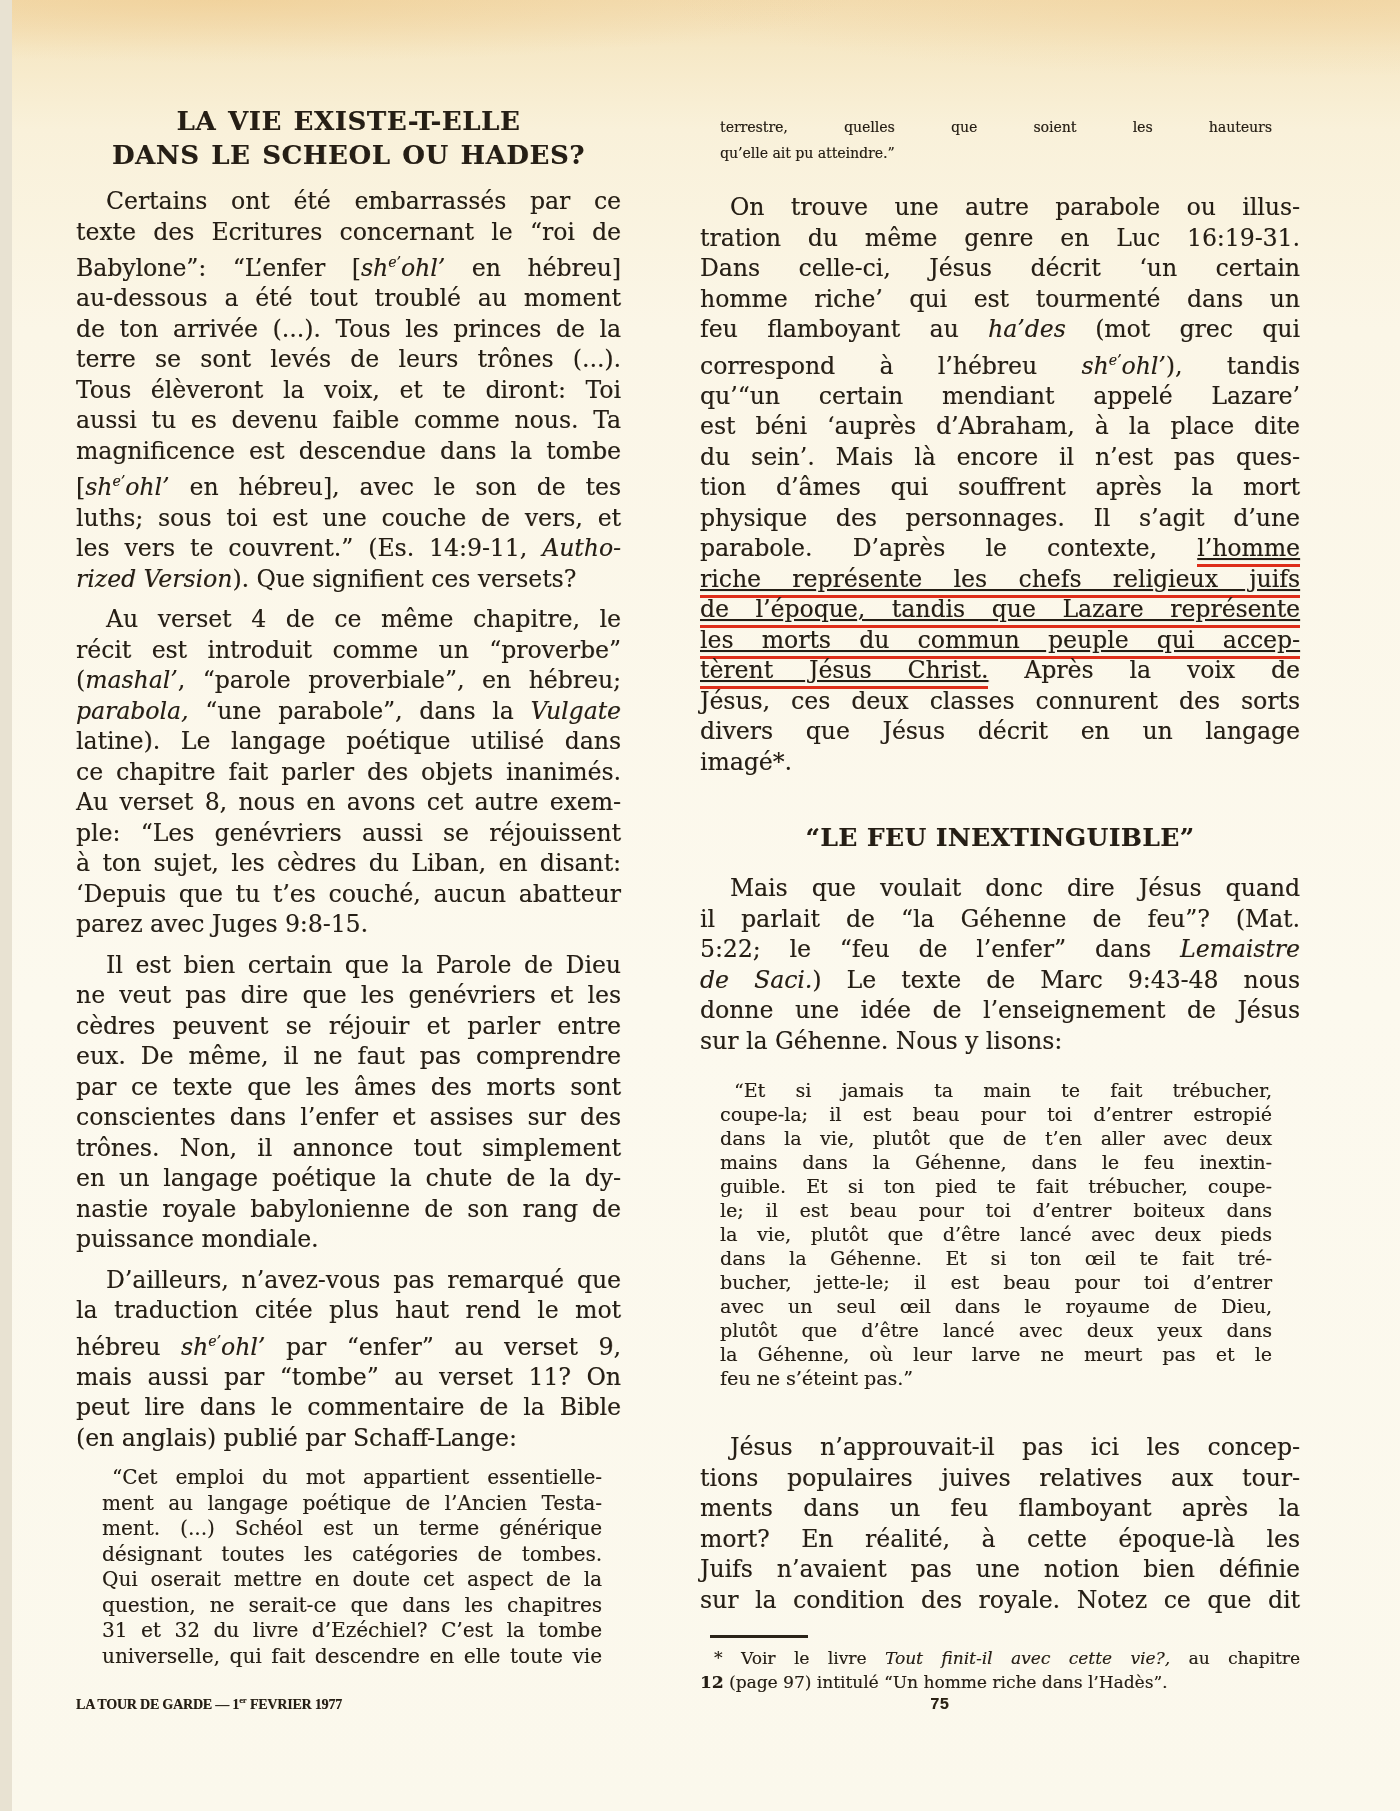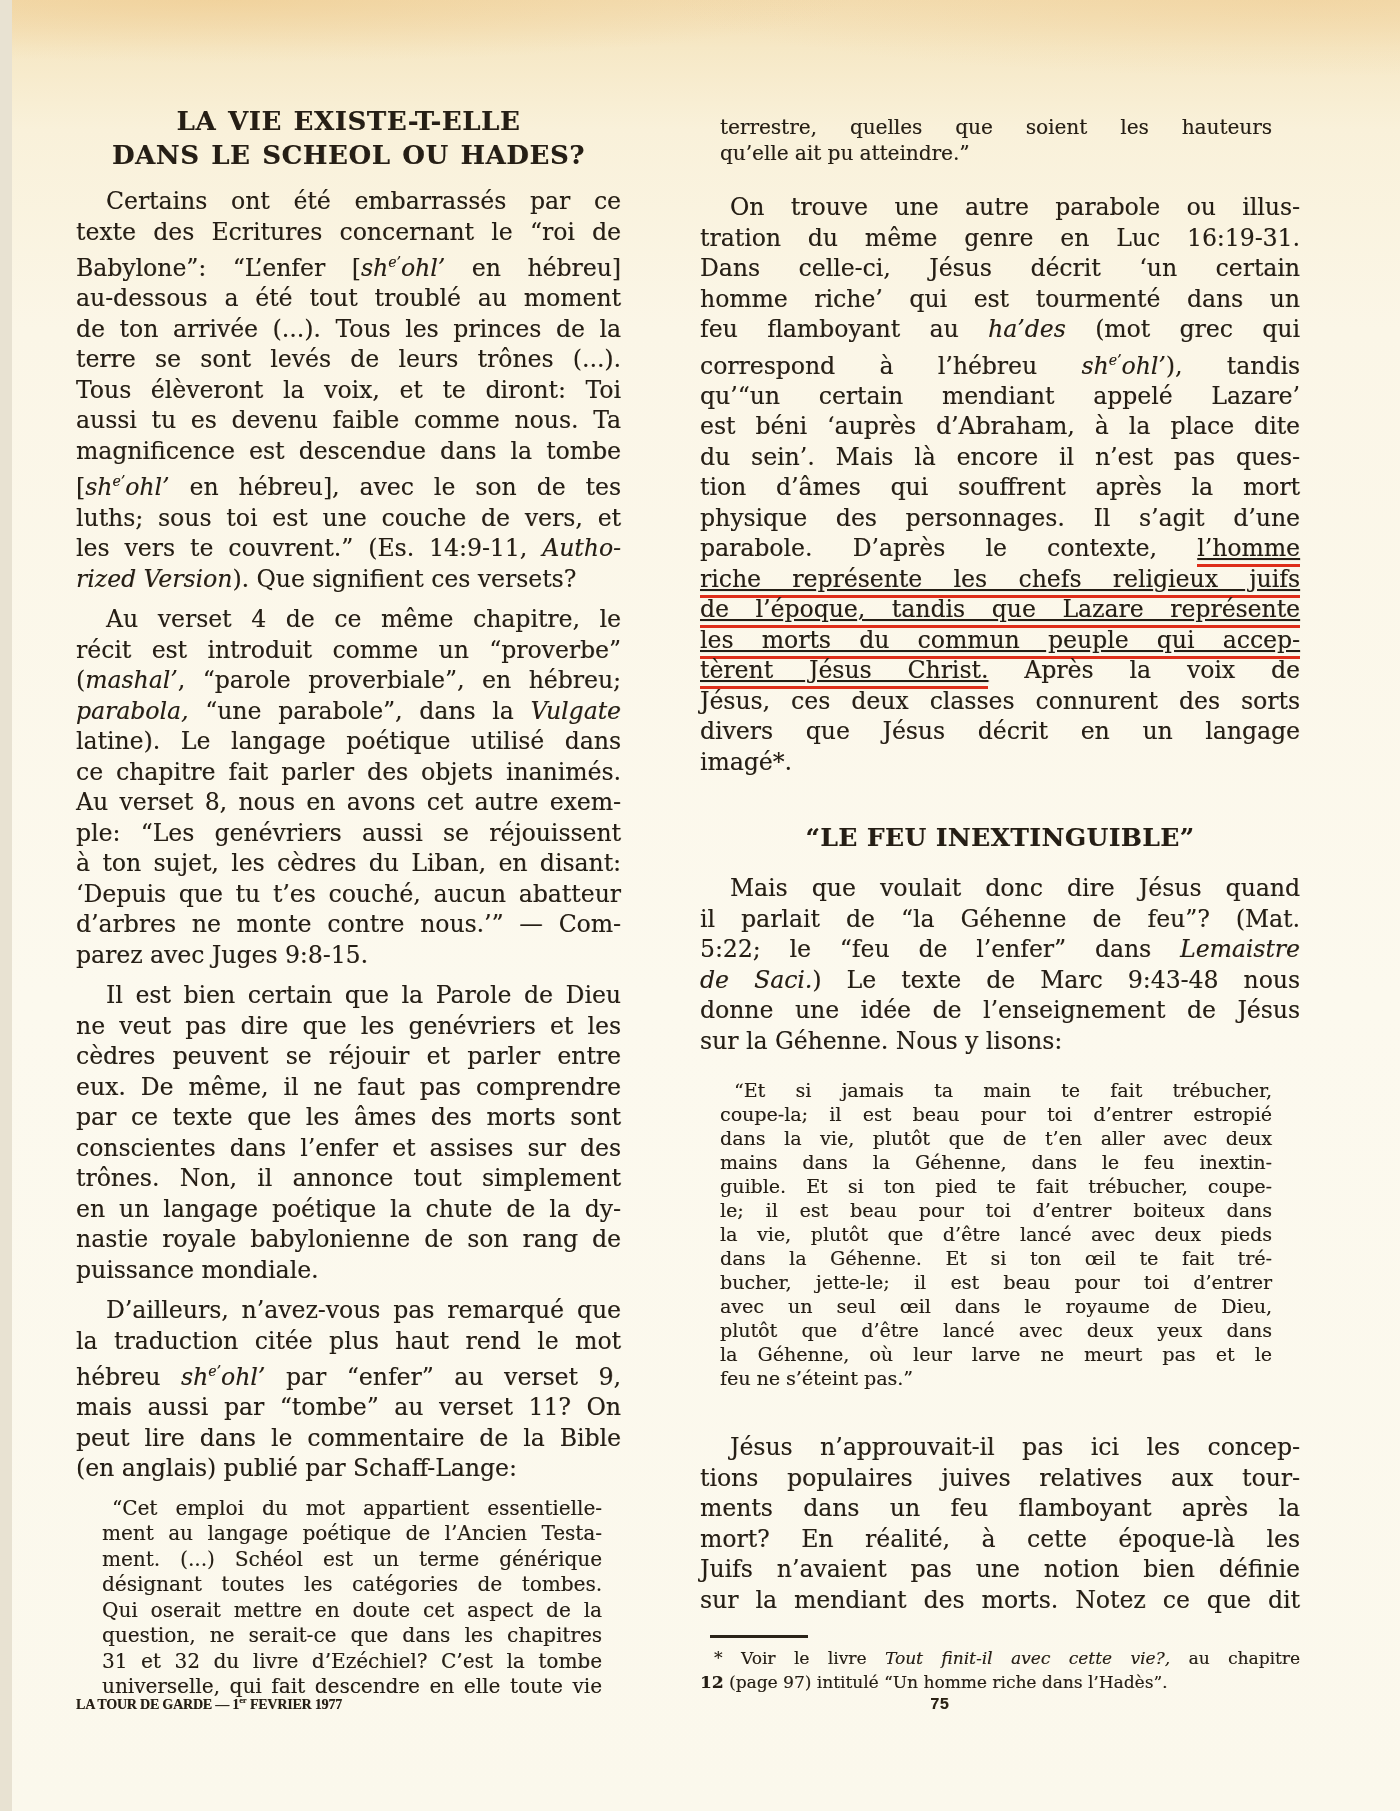--- a/index.html
+++ b/index.html
@@ -37,21 +37,21 @@
   .body-block .line{font-size:23.5px;line-height:30.5px;}
   .body-block .first{text-indent:30px;}
   .mt14{margin-top:14px;} .mt10{margin-top:10px;} .mt12{margin-top:12px;}
   .mt18{margin-top:18px;} .mt22{margin-top:22px;} .mt26{margin-top:26px;} .mt42{margin-top:42px;}
 
   .quote-block{margin-left:26px;width:500px;}
   .quote-block .line{font-size:20px;line-height:25.5px;}
   .quote-block .first{text-indent:10px;}
 
   .rcont{margin-left:20px;width:552px;}
-  .rcont .line{font-size:20px;line-height:26px;}
+  .rcont .line{font-size:14px;line-height:26px;}
 
   .rquote{margin-left:20px;width:552px;}
   .rquote .line{font-size:19px;line-height:24px;}
   .rquote .first{text-indent:14px;}
 
   .fn-rule{width:98px;border:0;border-top:3px solid #2a2318;margin:20px 0 0 10px;}
   .fnote{margin-top:8px;width:600px;}
   .fnote .line{font-size:17px;line-height:24px;}
   .fnote .first{text-indent:14px;}
 
@@ -94,21 +94,20 @@
         <div class="line first"><span>Au verset 4 de ce même chapitre, le</span></div>
         <div class="line"><span>récit est introduit comme un “proverbe”</span></div>
         <div class="line"><span>(</span><span class="it">mashal’</span><span>, “parole proverbiale”, en hébreu;</span></div>
         <div class="line"><span class="it">parabola,</span><span> “une parabole”, dans la </span><span class="it">Vulgate</span></div>
         <div class="line"><span>latine). Le langage poétique utilisé dans</span></div>
         <div class="line"><span>ce chapitre fait parler des objets inanimés.</span></div>
         <div class="line"><span>Au verset 8, nous en avons cet autre exem-</span></div>
         <div class="line"><span>ple: “Les genévriers aussi se réjouissent</span></div>
         <div class="line"><span>à ton sujet, les cèdres du Liban, en disant:</span></div>
         <div class="line"><span>‘Depuis que tu t’es couché, aucun abatteur</span></div>
-        <div class="line"><span>d’arbres ne monte contre nous.’” — Com-</span></div>
         <div class="line lastline"><span>parez avec Juges 9:8-15.</span></div>
       </div>
     <div class="body-block mt10">
         <div class="line first"><span>Il est bien certain que la Parole de Dieu</span></div>
         <div class="line"><span>ne veut pas dire que les genévriers et les</span></div>
         <div class="line"><span>cèdres peuvent se réjouir et parler entre</span></div>
         <div class="line"><span>eux. De même, il ne faut pas comprendre</span></div>
         <div class="line"><span>par ce texte que les âmes des morts sont</span></div>
         <div class="line"><span>conscientes dans l’enfer et assises sur des</span></div>
         <div class="line"><span>trônes. Non, il annonce tout simplement</span></div>
@@ -185,21 +184,21 @@
         <div class="line"><span>plutôt que d’être lancé avec deux yeux dans</span></div>
         <div class="line"><span>la Géhenne, où leur larve ne meurt pas et le</span></div>
         <div class="line lastline"><span>feu ne s’éteint pas.”</span></div>
       </div>
     <div class="body-block mt42">
         <div class="line first"><span>Jésus n’approuvait-il pas ici les concep-</span></div>
         <div class="line"><span>tions populaires juives relatives aux tour-</span></div>
         <div class="line"><span>ments dans un feu flamboyant après la</span></div>
         <div class="line"><span>mort? En réalité, à cette époque-là les</span></div>
         <div class="line"><span>Juifs n’avaient pas une notion bien définie</span></div>
-        <div class="line"><span>sur la mendiant des morts. Notez ce que dit</span></div>
+        <div class="line"><span>sur la condition des royale. Notez ce que dit</span></div>
       </div>
     <hr class="fn-rule">
     <div class="fnote">
         <div class="line first"><span>* Voir le livre </span><span class="it">Tout finit-il avec cette vie?,</span><span> au chapitre</span></div>
         <div class="line lastline"><span class="bold">12</span><span> (page 97) intitulé “Un homme riche dans l’Hadès”.</span></div>
       </div>
   </div>
 
   <div class="running-footer"><span>LA TOUR DE GARDE — 1</span><span class="sup">er</span><span> FEVRIER 1977</span></div>
   <div class="page-number">75</div>

